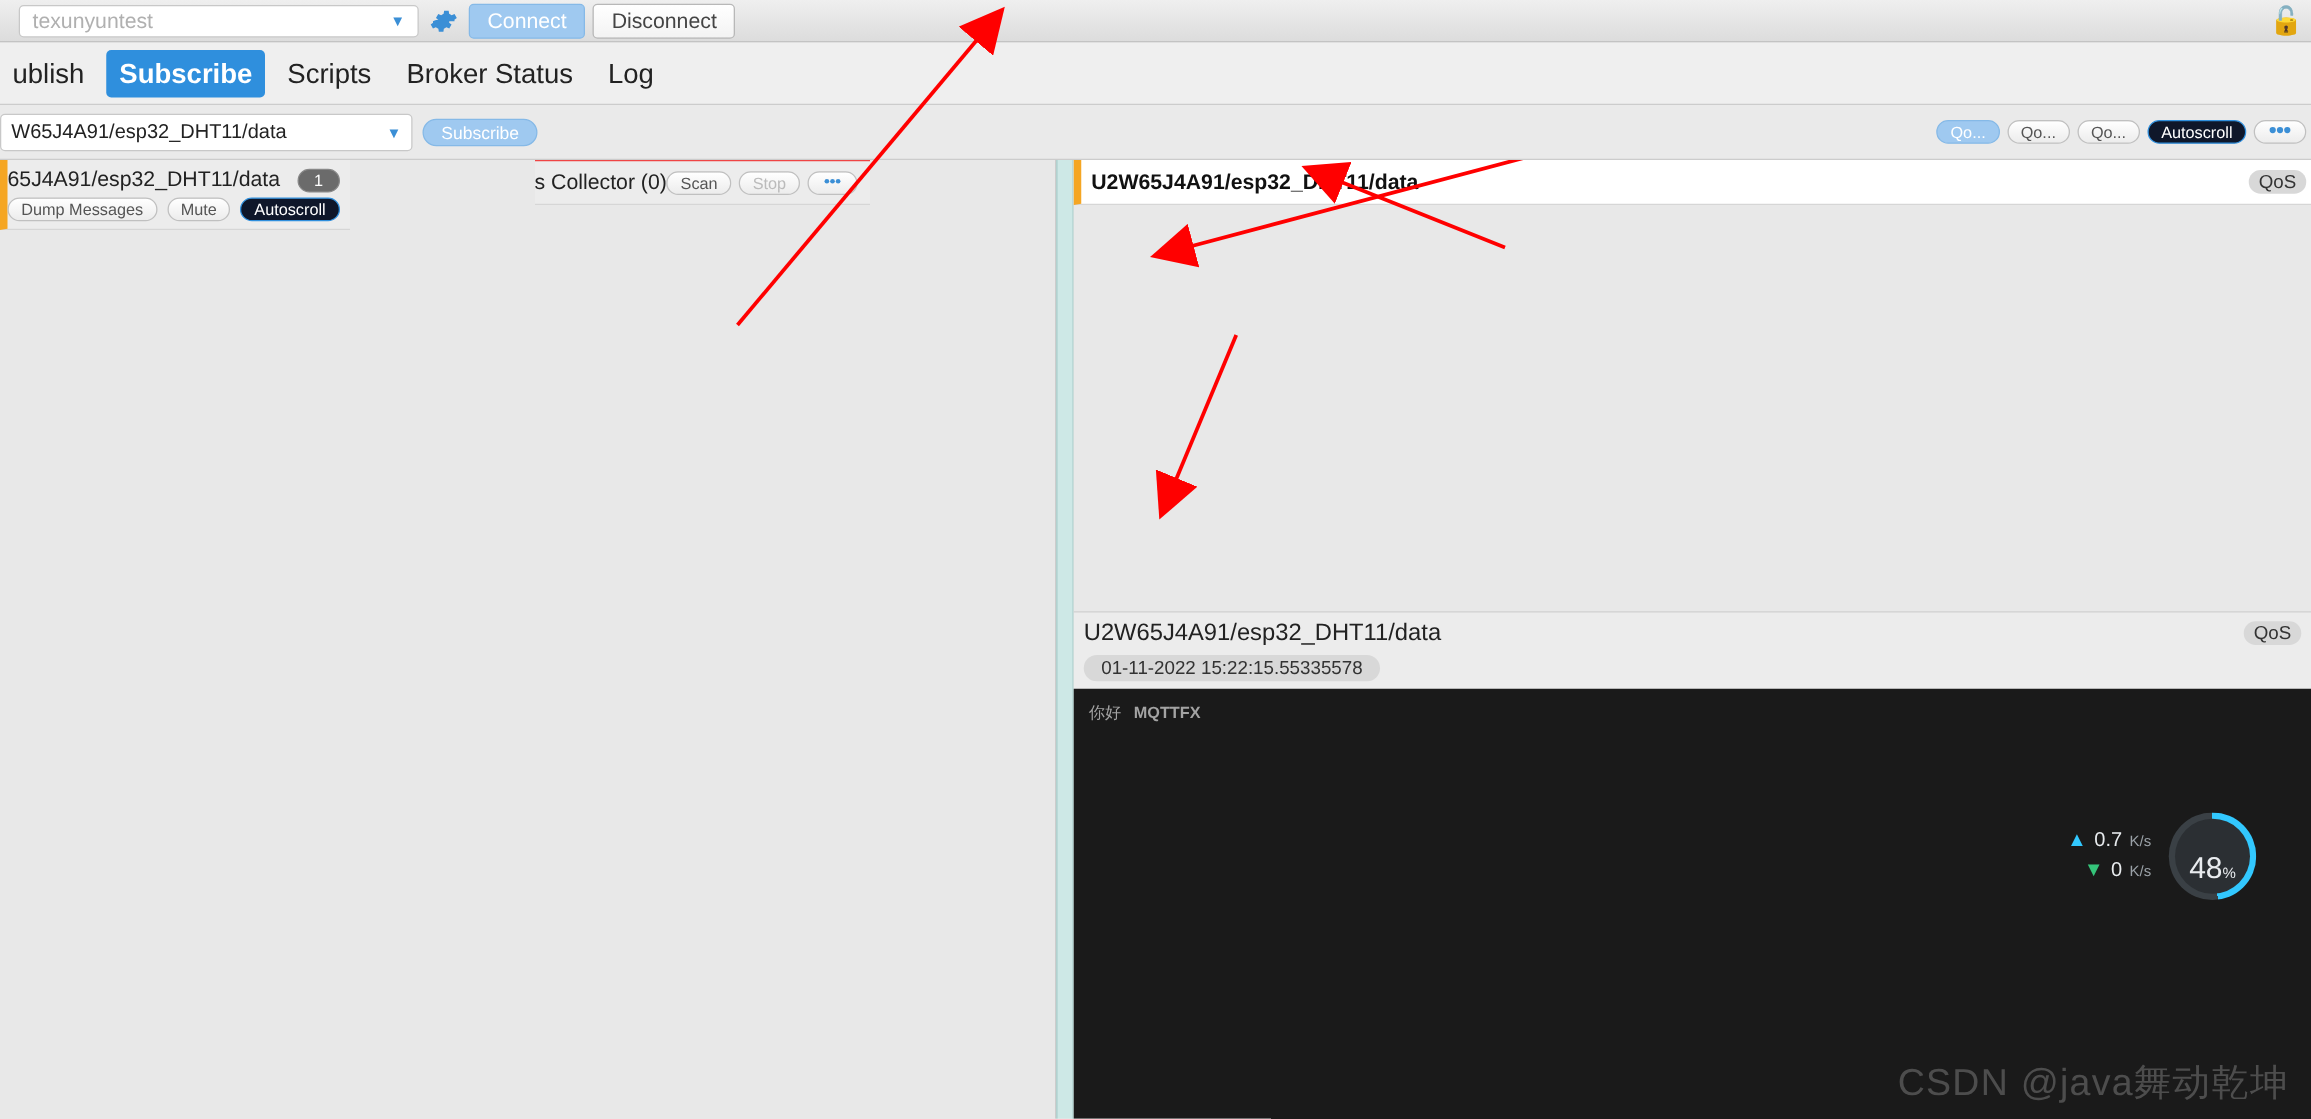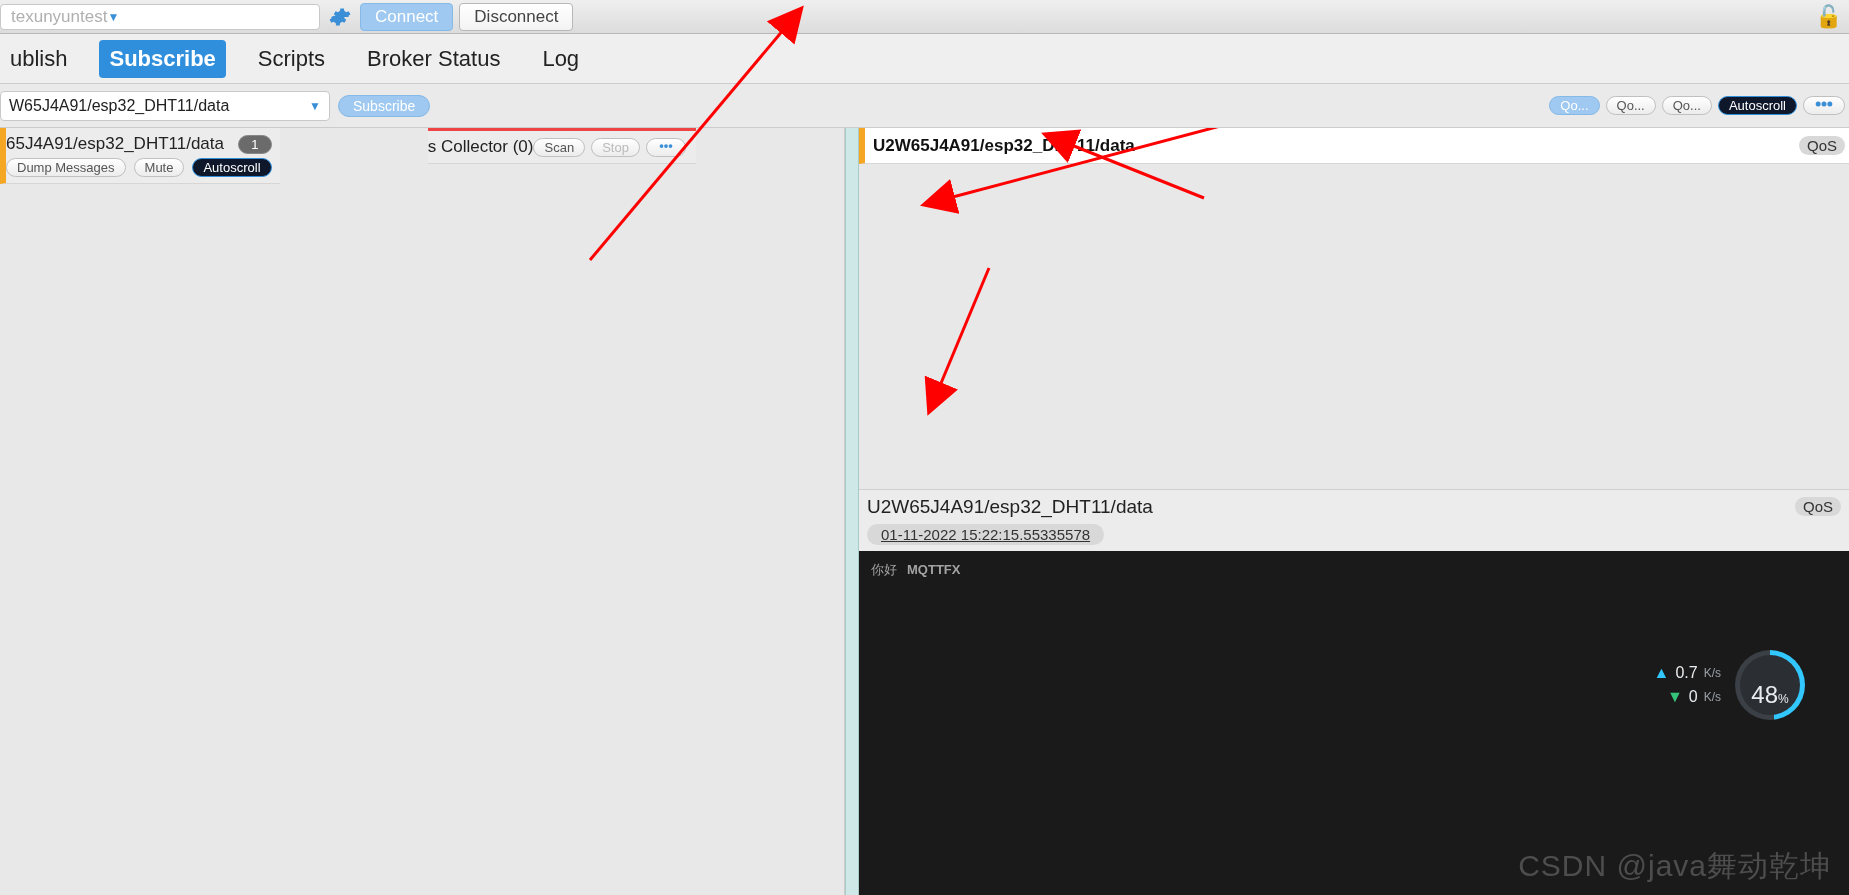--- a/index.html
+++ b/index.html
@@ -6,36 +6,36 @@
   html, body { width: 1849px; height: 895px; overflow: hidden; background: #e8e8e8; }
   
   .top-bar {
     height: 34px; display: flex; align-items: center; gap: 6px;
     background: linear-gradient(#efefef,#dcdcdc); border-bottom: 1px solid #b8b8b8;
     padding-left: 0;
   }
   .conn-select {
     height: 26px; width: 320px; border: 1px solid #c8c8c8; border-radius: 4px;
     background: #fff; color: #b0b0b0; padding: 2px 10px; font-size: 17px;
-    display: flex; align-items: center; 
+    display: flex; align-items: center; justify-content: space-between; margin-left: 15px;
   }
   .dropdown-arrow { color:#3b8fd6; font-size:12px;}
   .gear-btn {
     width: 28px; height: 28px; display: flex; align-items:center; justify-content:center;
     color:#3b8fd6; font-size:20px; border:none; background:transparent; cursor:pointer;
   }
   .btn {
     border:1px solid #b8b8b8; border-radius:4px; background:linear-gradient(#fff,#f3f3f3);
     font-size:17px; color:#444; padding:3px 14px; cursor:pointer;
   }
   .btn.blue-soft { background:#9fc9f0; border-color:#85b9e7; color:#fff; }
   .lock-icon { margin-left:auto; margin-right:6px; font-size:22px; color:#444;}
   
   .tab-bar {
-    height: 50px; display:flex; align-items:center; gap:22px; background:#efefef;
+    height: 50px; display:flex; align-items:center; gap:8px; background:#efefef;
     padding-left:0; border-bottom:1px solid #ccc;
   }
   .tab { font-size:22px; color:#222; padding:6px 10px; cursor:pointer; border-radius:4px;}
   .tab.first { margin-left:0;}
   .tab.active { background:#2f8fdd; color:#fff; font-weight:600;}
   
   .sub-row {
     height:44px; background:#eaeaea; display:flex; align-items:center; justify-content:space-between;
     border-bottom:1px solid #ccc; padding-right:4px;gap:24px;
   }
@@ -68,21 +68,21 @@
   .topic-text{ font-size:17px; color:#222;}
   .count-badge {
     background:#6b6b6b; color:#fff; font-size:13px; border-radius:12px; padding:1px 12px;
     border:1px solid #888;
   }
   .topic-item .row2 { display:flex; justify-content:flex-end; gap:8px;}
 
   .left-mid { flex:1; background:#e8e8e8;}
 
   .collector-bar {
-    height:36px; background:#ececec; border-top:3px solid #ef4444; border-bottom:1px solid #d6d6d6;
+    height:36px; background:#ececec; border-top:1px solid #ef4444; border-bottom:1px solid #d6d6d6;
     display:flex; align-items:center; justify-content:space-between; padding-right:10px;
   }
   .collector-label { font-size:17px; color:#222;}
   .collector-btns { display:flex; gap:6px;}
   .pill.icon-only svg{ width:18px; height:12px;}
 
   .left-bottom { flex:1; background:#e8e8e8;}
 
   
   .msg-row {
@@ -97,21 +97,21 @@
 
   
   .detail-hdr {
     background:#ececec; border-top:1px solid #d0d0d0; padding:6px 8px;
     display:flex; flex-direction:column; gap:6px;
   }
   .detail-hdr .r1 { display:flex; justify-content:space-between; align-items:center;}
   .detail-topic { font-size:19px; color:#222;}
   .ts-pill {
     background:#d8d8d8; border-radius:14px; font-size:15px; color:#333;
-    padding:2px 14px; display:inline-block; width:max-content;text-decoration:underline;
+    padding:2px 14px; display:inline-block; width:max-content;
   }
   .payload {
     background:#1a1a1a; color:#a3a3a3; font-family:"Consolas","Menlo",monospace; font-size:13px;
     padding:10px 12px; flex:1; min-height:200px;
   }
   .payload b{ font-weight:700; margin-left:10px;}
 
   
   .arrow-svg { position:absolute; pointer-events:none; }
   

